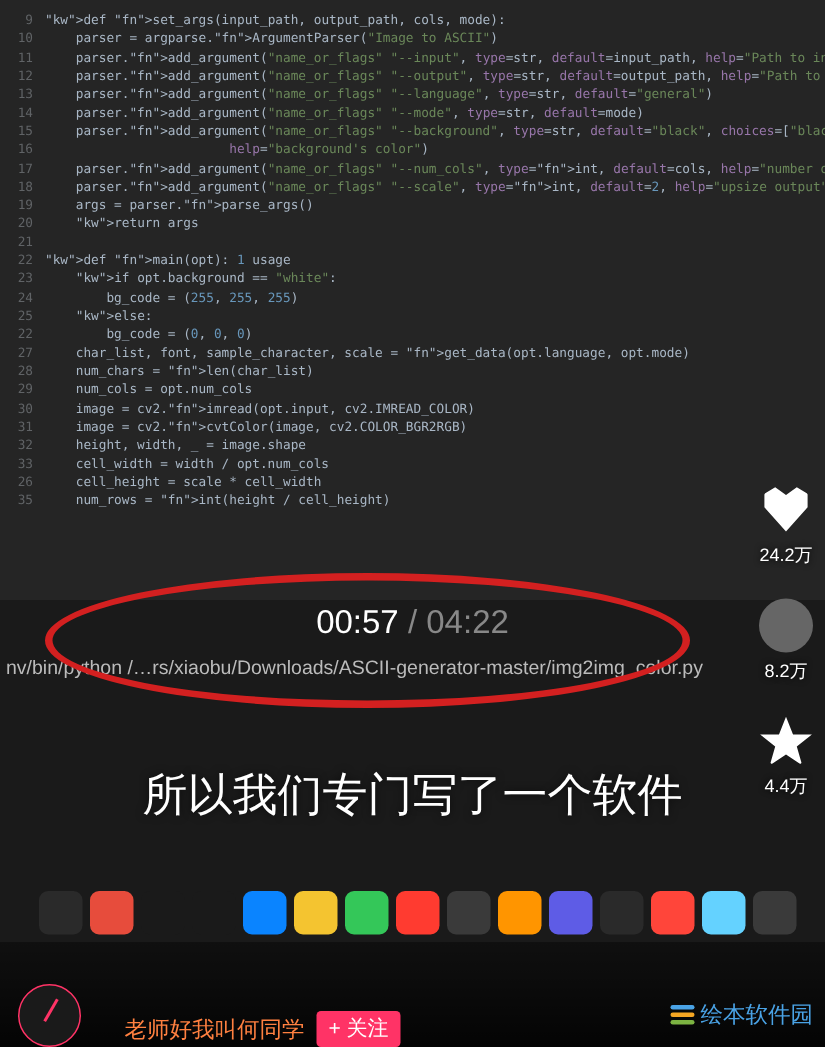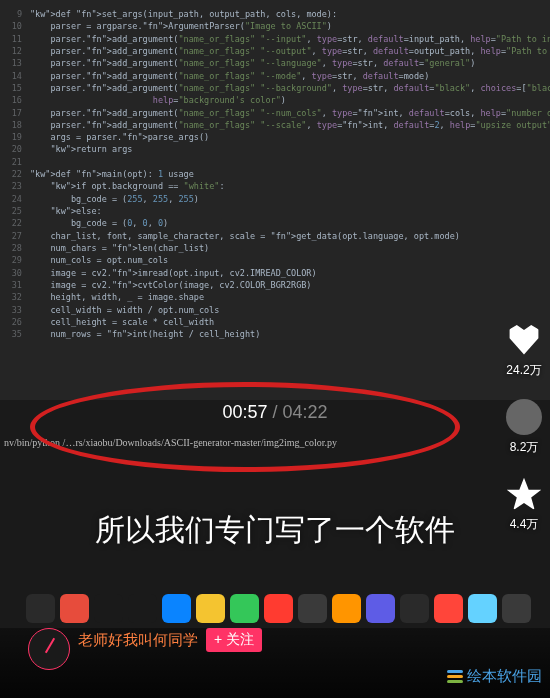--- a/index.html
+++ b/index.html
@@ -22,30 +22,30 @@
       color: #a9b7c6;
     }
     .str { color: #6a8759; }
     .num { color: #6897bb; }
     .param { color: #9876aa; }
     .lineno { color: #606366; display: inline-block; width: 18px; text-align: right; margin-right: 8px; }
     .video-timer {
       position: absolute;
       top: 402px; left: 50%;
       transform: translateX(-50%);
-      font-size: 18px;
+      font-size: 22px;
       color: #fff;
       z-index: 5;
     }
     .video-timer .dur { color: #888; }
     .terminal-path {
       position: absolute;
       top: 435px; left: 0;
-      font-family: Liberation Serif, serif;
-      font-size: 10px;
+      font-family: Liberation Sans, sans-serif;
+      font-size: 13px;
       color: #bbb;
       padding: 2px 4px;
     }
     .red-circle {
       position: absolute;
       top: 382px; left: 30px;
       width: 430px; height: 90px;
       border: 5px solid #d32020;
       border-radius: 50%;
       z-index: 6;
@@ -87,22 +87,23 @@
     .bubble { border-radius: 50%; position: relative; }
     .bubble::after { content: "…"; position: absolute; top: 1px; left: 9px; color: #333; font-size: 18px; font-weight: bold; }
     .fwd { border-radius: 50%; background: #666; }
     .star { clip-path: polygon(50% 5%, 63% 38%, 98% 38%, 70% 60%, 80% 95%, 50% 75%, 20% 95%, 30% 60%, 2% 38%, 37% 38%); }
     .bottom-bar {
       position: absolute;
       bottom: 0; left: 0; right: 0;
       height: 70px;
       background: linear-gradient(to top, rgba(0,0,0,0.85), rgba(0,0,0,0.4));
       display: flex;
-      align-items: flex-start;
-      padding: 0 28px;
+      align-items: flex-end;
+      padding: 0 12px;
+      gap: 21px;
     }
     .avatar {
       width: 42px; height: 42px;
       border-radius: 50%;
       border: 1px solid #ff3366;
       background: #1a1a1a;
       position: relative;
     }
     .avatar::after { content: ""; position: absolute; top: 8px; left: 20px; width: 2px; height: 17px; background: #ff3366; transform: rotate(30deg); }
     .author { margin-left: 8px; flex: 1; }

